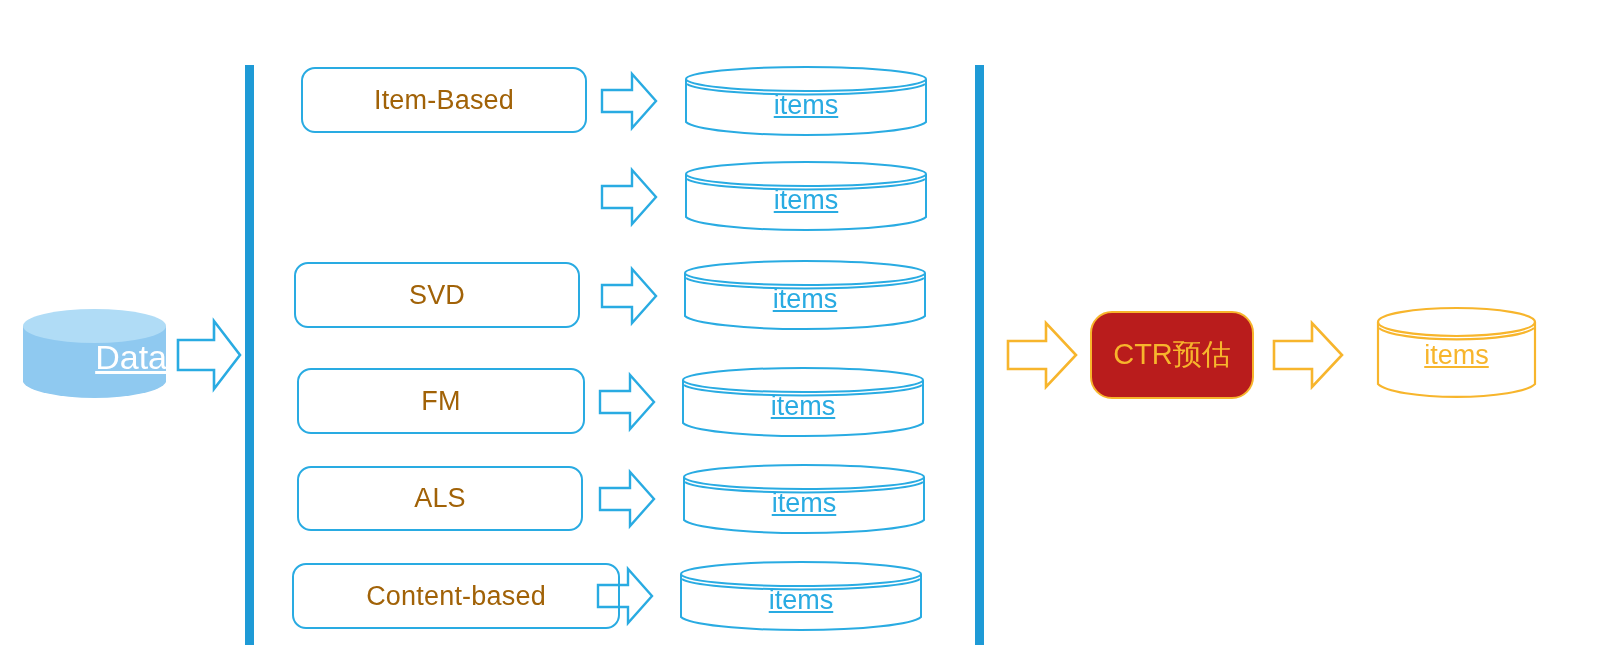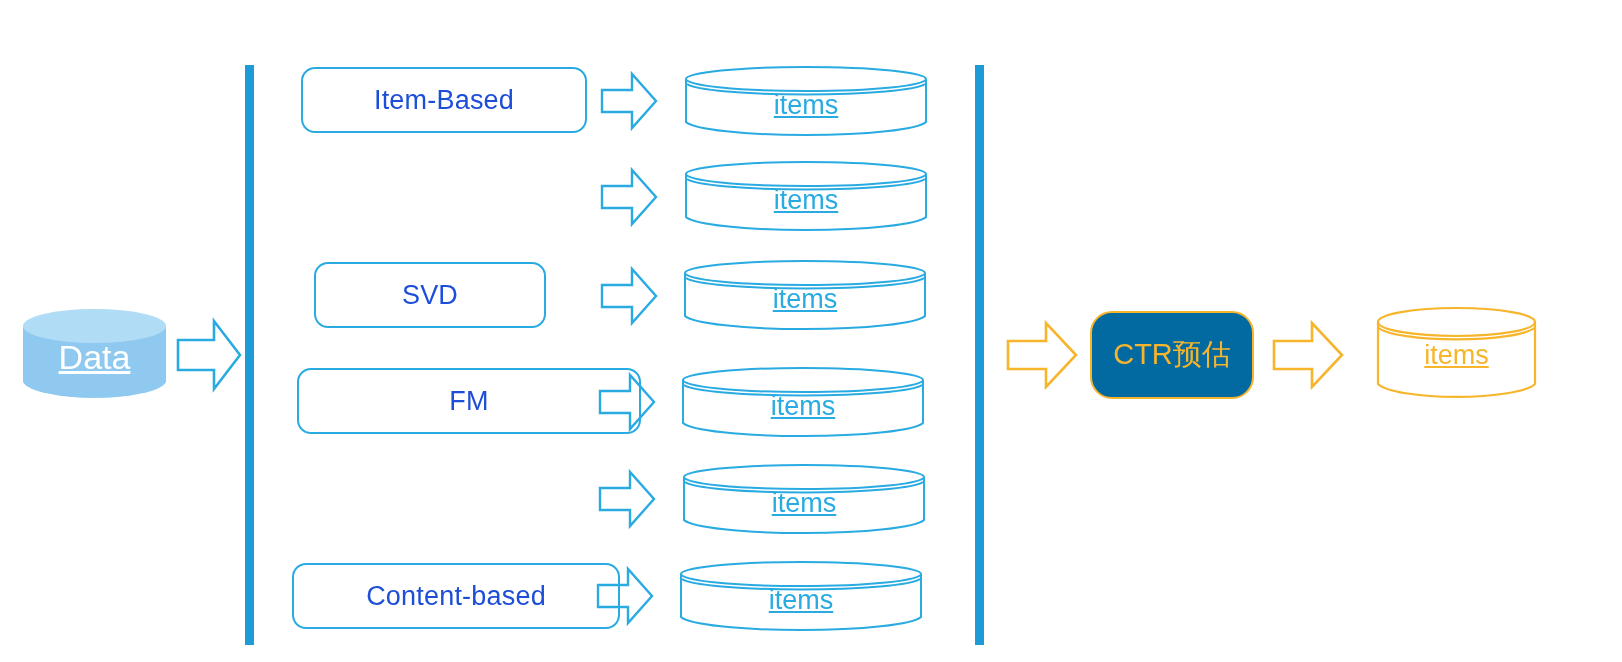--- a/index.html
+++ b/index.html
@@ -24,34 +24,34 @@
     position:absolute;
     box-sizing:border-box;
     border:2.2px solid #29ABE2;
     border-radius:14px;
     background:#ffffff;
     display:flex;
     align-items:center;
     justify-content:center;
   }
   .algo-label{
-    color:#1d4ed8;
+    color:#a16207;
     font-size:27px;
     font-weight:400;
     letter-spacing:.2px;
     white-space:nowrap;
   }
 
   
   .ctr-box{
     position:absolute;
     box-sizing:border-box;
     border:2.4px solid #F7B52C;
     border-radius:22px;
-    background:#0369a1;
+    background:#b91c1c;
     display:flex;
     align-items:center;
     justify-content:center;
   }
   .ctr-label{
     color:#F7B52C;
     font-size:29px;
     white-space:nowrap;
   }
 
@@ -78,21 +78,21 @@
 </head>
 <body>
 
 <div id="stage">
 
   <div class="cyl" style="left:22px;top:308px;width:145px;height:92px;">
     <svg width="145" height="92" viewBox="0 0 145 92" aria-hidden="true">
       <path d="M1 18 L1 74 A72 18 0 0 0 144 74 L144 18 Z" fill="#8FC9F0"></path>
       <ellipse cx="72.5" cy="18" rx="71.5" ry="17" fill="#B0DCF6"></ellipse>
     </svg>
-    <div class="cyl-label white" style="top:30px;">Data</div>
+    <div class="cyl-label white" style="top:30px;text-align:right;">Data</div>
   </div>
 
   <div class="arrow" style="left:176px;top:318px;width:66px;height:74px;">
     <svg width="66" height="74" viewBox="0 0 66 74" aria-hidden="true">
       <path d="M2 22 L38 22 L38 3 L64 37 L38 71 L38 52 L2 52 Z" fill="none" stroke="#29ABE2" stroke-width="2.6" stroke-linejoin="miter"></path>
     </svg>
   </div>
 
   <div class="divider" style="left:245px;top:65px;height:580px;"></div>
   <div class="divider" style="left:975px;top:65px;height:580px;"></div>
@@ -125,58 +125,61 @@
     <svg width="246" height="74" viewBox="0 0 246 74" aria-hidden="true">
       <g stroke="#29ABE2" stroke-width="2" fill="none">
         <path d="M3 13 L3 56 A121 15 0 0 0 243 56 L243 13"></path>
         <ellipse cx="123" cy="13" rx="120" ry="12"></ellipse>
         <path d="M4 18 A120 12 0 0 0 242 18"></path>
       </g>
     </svg>
     <div class="cyl-label blue" style="top:24px;">items</div>
   </div>
 
-  <div class="algo-box" style="left:314px;top:262px;width:232px;height:66px;">
+  <div class="algo-box" style="left:294px;top:262px;width:286px;height:66px;">
     <span class="algo-label">SVD</span>
   </div>
   <div class="arrow" style="left:600px;top:267px;width:58px;height:58px;">
     <svg width="58" height="58" viewBox="0 0 58 58" aria-hidden="true">
       <path d="M2 18 L32 18 L32 2 L56 29 L32 56 L32 40 L2 40 Z" fill="none" stroke="#29ABE2" stroke-width="2.4" stroke-linejoin="miter"></path>
     </svg>
   </div>
   <div class="cyl" style="left:682px;top:260px;width:246px;height:74px;">
     <svg width="246" height="74" viewBox="0 0 246 74" aria-hidden="true">
       <g stroke="#29ABE2" stroke-width="2" fill="none">
         <path d="M3 13 L3 56 A121 15 0 0 0 243 56 L243 13"></path>
         <ellipse cx="123" cy="13" rx="120" ry="12"></ellipse>
         <path d="M4 18 A120 12 0 0 0 242 18"></path>
       </g>
     </svg>
     <div class="cyl-label blue" style="top:24px;">items</div>
   </div>
 
-  <div class="algo-box" style="left:297px;top:368px;width:344px;height:66px;">
+  <div class="algo-box" style="left:297px;top:368px;width:288px;height:66px;">
     <span class="algo-label">FM</span>
   </div>
   <div class="arrow" style="left:598px;top:373px;width:58px;height:58px;">
     <svg width="58" height="58" viewBox="0 0 58 58" aria-hidden="true">
       <path d="M2 18 L32 18 L32 2 L56 29 L32 56 L32 40 L2 40 Z" fill="none" stroke="#29ABE2" stroke-width="2.4" stroke-linejoin="miter"></path>
     </svg>
   </div>
   <div class="cyl" style="left:680px;top:367px;width:246px;height:74px;">
     <svg width="246" height="74" viewBox="0 0 246 74" aria-hidden="true">
       <g stroke="#29ABE2" stroke-width="2" fill="none">
         <path d="M3 13 L3 56 A121 15 0 0 0 243 56 L243 13"></path>
         <ellipse cx="123" cy="13" rx="120" ry="12"></ellipse>
         <path d="M4 18 A120 12 0 0 0 242 18"></path>
       </g>
     </svg>
     <div class="cyl-label blue" style="top:24px;">items</div>
   </div>
 
+  <div class="algo-box" style="left:297px;top:466px;width:286px;height:65px;">
+    <span class="algo-label">ALS</span>
+  </div>
   <div class="arrow" style="left:598px;top:470px;width:58px;height:58px;">
     <svg width="58" height="58" viewBox="0 0 58 58" aria-hidden="true">
       <path d="M2 18 L32 18 L32 2 L56 29 L32 56 L32 40 L2 40 Z" fill="none" stroke="#29ABE2" stroke-width="2.4" stroke-linejoin="miter"></path>
     </svg>
   </div>
   <div class="cyl" style="left:681px;top:464px;width:246px;height:74px;">
     <svg width="246" height="74" viewBox="0 0 246 74" aria-hidden="true">
       <g stroke="#29ABE2" stroke-width="2" fill="none">
         <path d="M3 13 L3 56 A121 15 0 0 0 243 56 L243 13"></path>
         <ellipse cx="123" cy="13" rx="120" ry="12"></ellipse>

